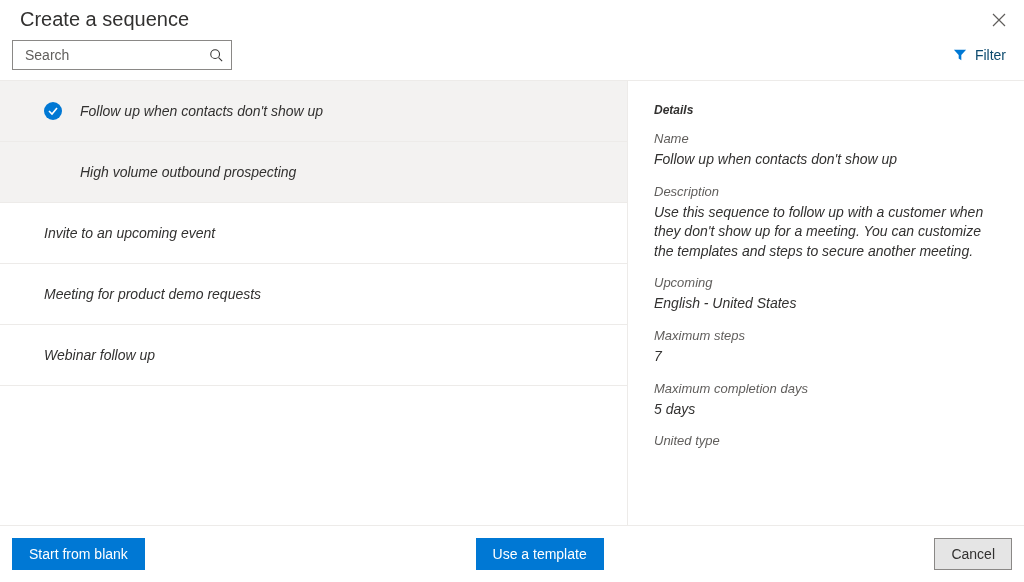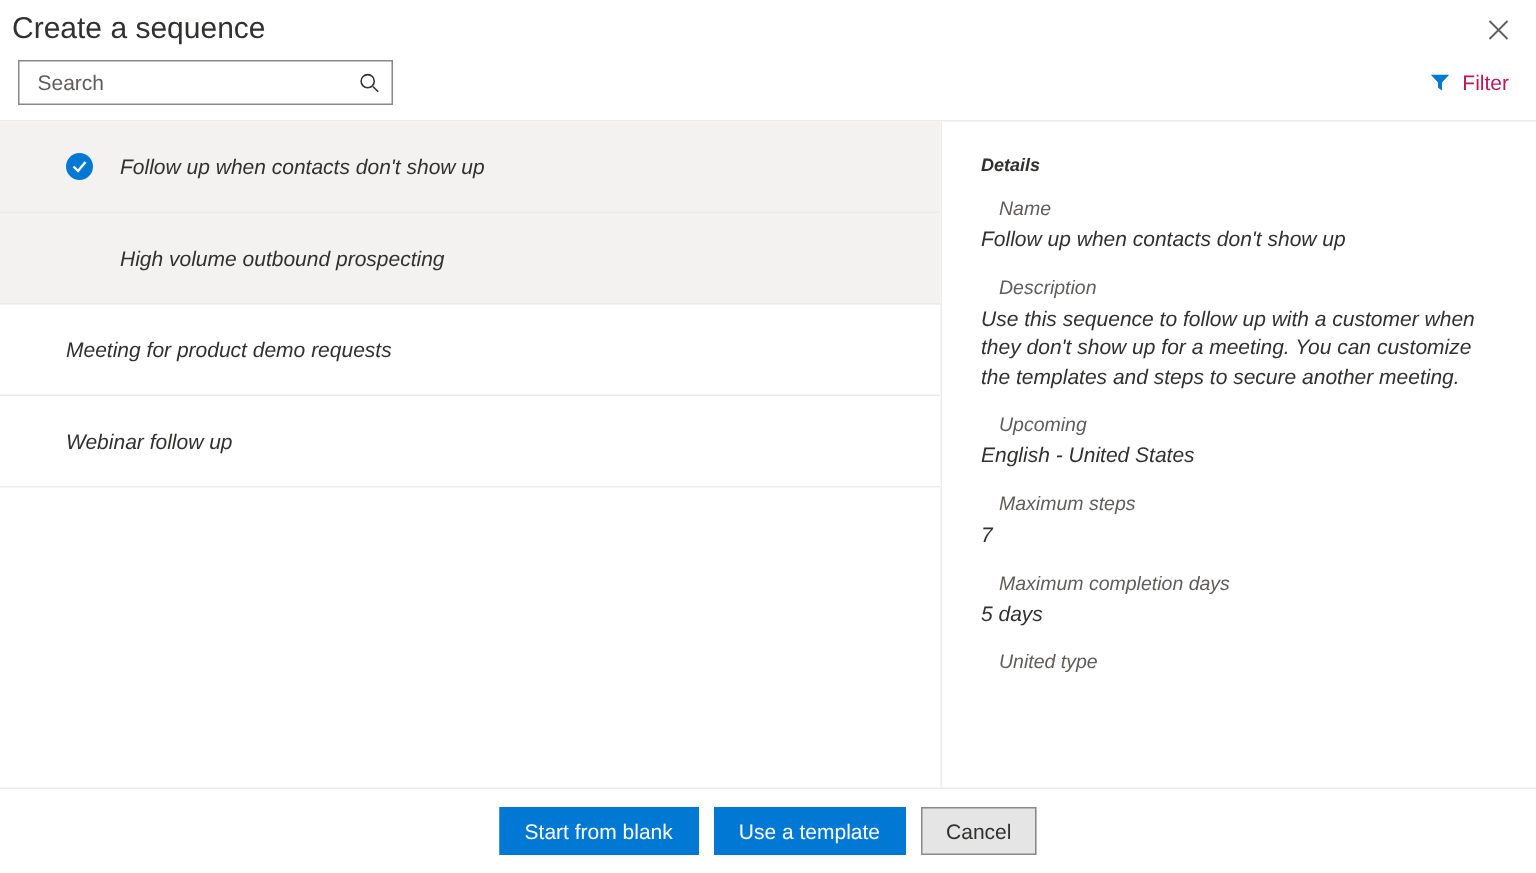--- a/index.html
+++ b/index.html
@@ -8,46 +8,46 @@
     font-family: "Segoe UI", -apple-system, BlinkMacSystemFont, sans-serif;
     color: #323130;
     background: #fff;
     width: 1024px; height: 582px;
     overflow: hidden;
   }
   .dialog {
     display: flex; flex-direction: column; height: 100%;
   }
   .header {
-    padding: 8px 12px 4px 8px;
+    padding: 8px 12px 4px 20px;
     display: flex; align-items: flex-start; justify-content: space-between;
   }
   .title { font-size: 20px; font-weight: 400; color: #323130; }
   .close-btn {
     background: none; border: none; font-size: 18px; line-height: 1;
     cursor: pointer; color: #605e5c; padding: 4px 6px;
   }
   .toolbar {
     display: flex; align-items: center; justify-content: space-between;
     padding: 2px 12px 10px 12px;
   }
   .search-wrap {
     display: flex; align-items: center;
-    border: 1px solid #8a8886; width: 250px; height: 30px;
+    border: 1px solid #8a8886; width: 220px; height: 30px;
     padding: 0 8px 0 10px; background: #fff;
   }
   .search-wrap input {
     flex: 1; border: none; outline: none; font-size: 14px; color: #323130;
     background: transparent;
   }
   .search-wrap input::placeholder { color: #605e5c; }
   .search-icon { width: 14px; height: 14px; }
   .filter-btn {
     display: flex; align-items: center; gap: 8px;
-    background: none; border: none; font-size: 14px; color: #be185d;
+    background: none; border: none; font-size: 14px; color: #0c4a6e;
     cursor: pointer;
   }
   .filter-icon { width: 14px; height: 14px; }
   .body {
     flex: 1; display: flex; border-top: 1px solid #edebe9; min-height: 0; font-style: italic;
   }
   .list-pane {
     width: 628px; border-right: 1px solid #edebe9; overflow-y: auto;
   }
   .list-item {
@@ -71,29 +71,29 @@
     display: flex; align-items: center; justify-content: center;
   }
   .check-circle svg { width: 10px; height: 10px; }
   .details-pane {
     flex: 1; padding: 22px 24px 12px 26px; overflow-y: auto;
   }
   .details-heading {
     font-size: 12px; font-weight: 600; margin: 0 0 14px 0; color: #323130;
   }
   .field-label {
-    font-size: 13px; color: #605e5c; margin: 14px 0 4px 12px;
+    font-size: 13px; color: #605e5c; margin: 14px 0 4px 0;
   }
   .field-value {
     font-size: 14px; color: #323130; line-height: 1.4;
   }
   .field-value.multiline { max-width: 340px; }
   .footer {
     border-top: 1px solid #edebe9;
-    display: flex; justify-content: center; gap: 10px;
+    display: flex; justify-content: space-between; gap: 10px;
     padding: 12px 12px;
   }
   .btn {
     font-size: 14px; padding: 7px 16px; border: 1px solid transparent;
     cursor: pointer; font-family: inherit;
   }
   .btn-primary {
     background: #0078d4; color: #fff; border-color: #0078d4;
   }
   .btn-secondary {
@@ -142,20 +142,23 @@
               </svg>
           </span>
         </span>
         <span class="item-label">Follow up when contacts don't show up</span>
       </div>
 
       <div class="list-item hovered">
         <span class="item-label">High volume outbound prospecting</span>
       </div>
 
+      <div class="list-item">
+        <span class="item-label">Invite to an upcoming event</span>
+      </div>
 
       <div class="list-item">
         <span class="item-label">Meeting for product demo requests</span>
       </div>
 
 
       <div class="list-item">
         <span class="item-label">Webinar follow up</span>
       </div>
 

